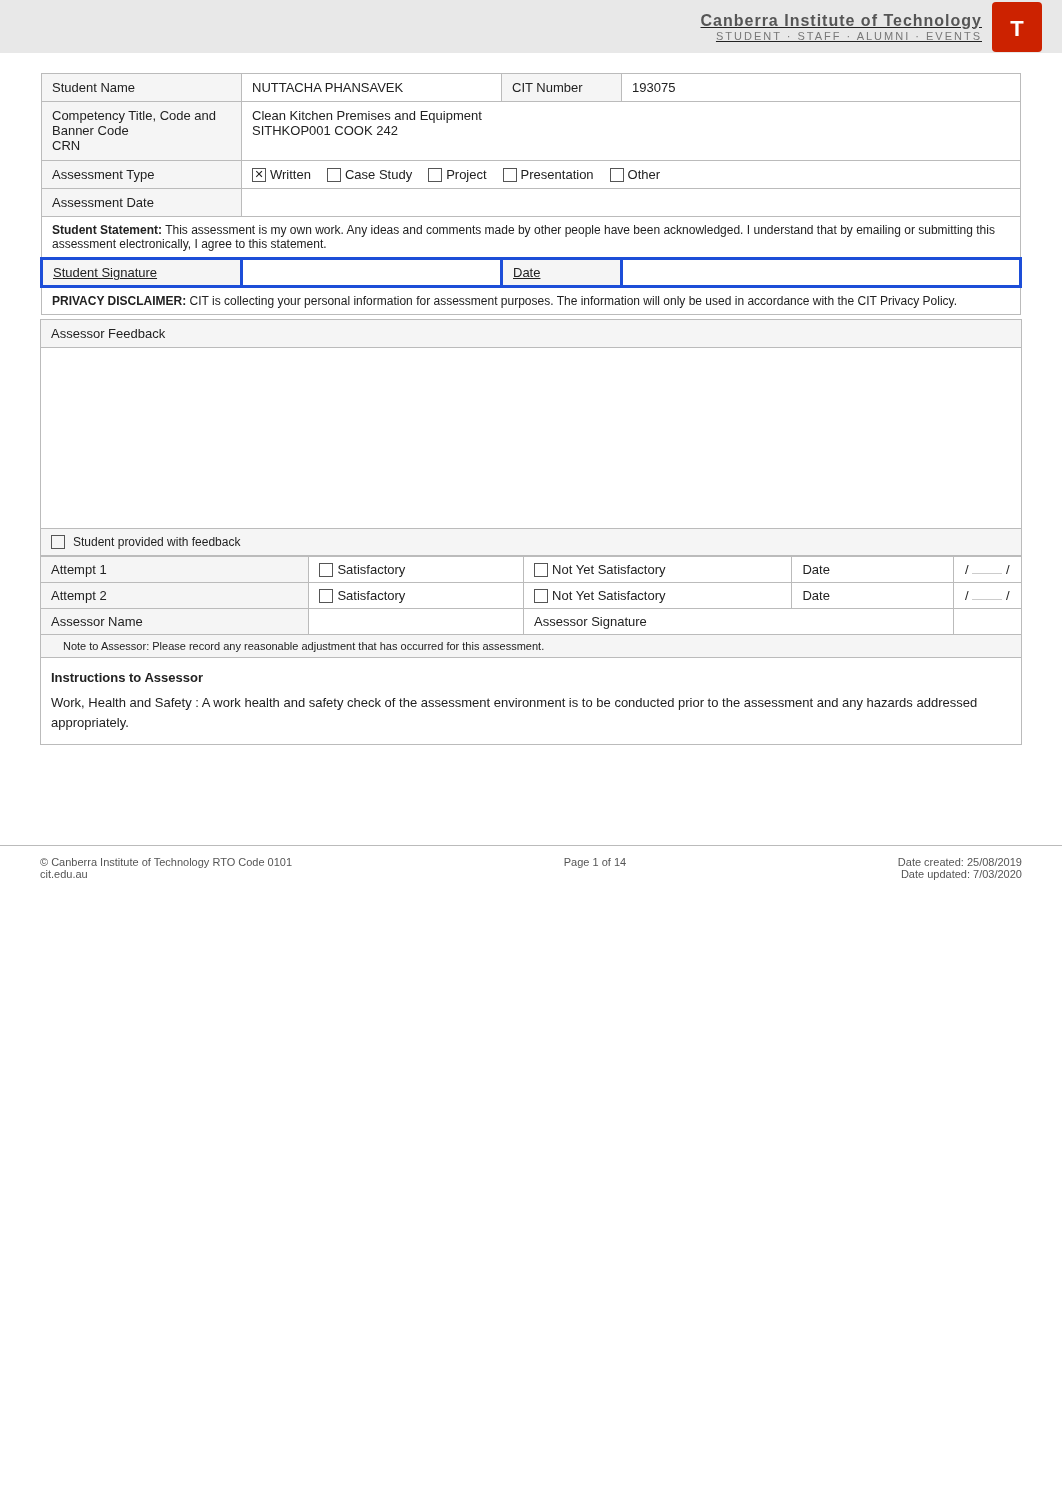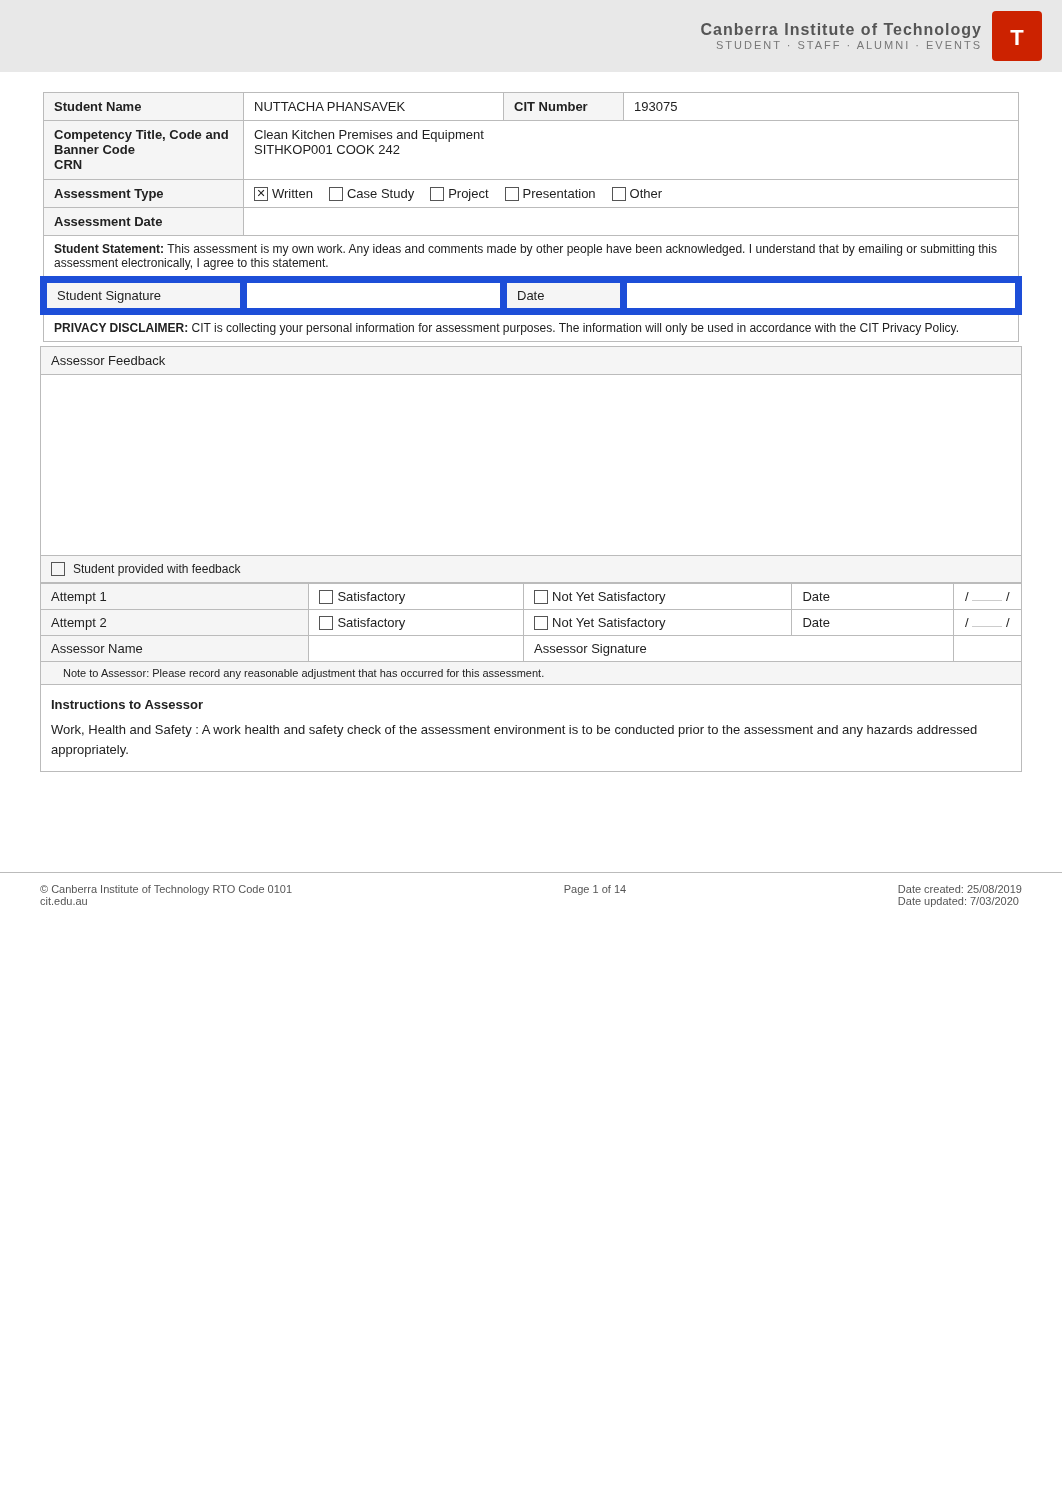--- a/index.html
+++ b/index.html
@@ -6,26 +6,27 @@
     body {
       font-family: Arial, sans-serif;
       font-size: 13px;
       background: #fff;
       color: #222;
       width: 1062px;
       min-height: 1506px;
     }
     .header-bar {
       background: #e8e8e8;
-      height: 72px;
+      height: 53px;
       display: flex;
       justify-content: flex-end;
       align-items: center;
       padding-right: 20px;
       position: relative;
+      text-decoration: underline;
     }
     .header-logo {
       display: flex;
       align-items: center;
       gap: 10px;
     }
     .logo-text-block {
       text-align: right;
     }
     .logo-text-block .line1 {
@@ -51,21 +52,21 @@
       border-collapse: collapse;
       margin-bottom: 4px;
     }
     .info-table td {
       border: 1px solid #bbb;
       padding: 6px 10px;
       vertical-align: top;
     }
     .info-table .label-cell {
       width: 200px;
-      font-weight: bold;
+      font-weight: normal;
       background: #f5f5f5;
     }
     .info-table .value-cell {
       font-weight: normal;
     }
     .checkbox-row {
       display: flex;
       align-items: center;
       gap: 16px;
       flex-wrap: wrap;
@@ -175,24 +176,26 @@
       display: flex;
       justify-content: space-between;
       font-size: 11px;
       color: #555;
       margin-top: 60px;
     }
     .footer-center {
       text-align: center;
     }
     .footer-right {
+      text-align: right;
     }
     .sig-row td {
-      border: 7px solid #1d4ed8;
+      border: 3px solid #1d4ed8;
       padding: 5px 10px;
+      text-decoration: underline;
     }
     .sig-row .label {
       background: #f5f5f5;
       width: 200px;
     }
     .sig-row .date-label {
       background: #f5f5f5;
       width: 80px;
     }
     .assessor-row td {

